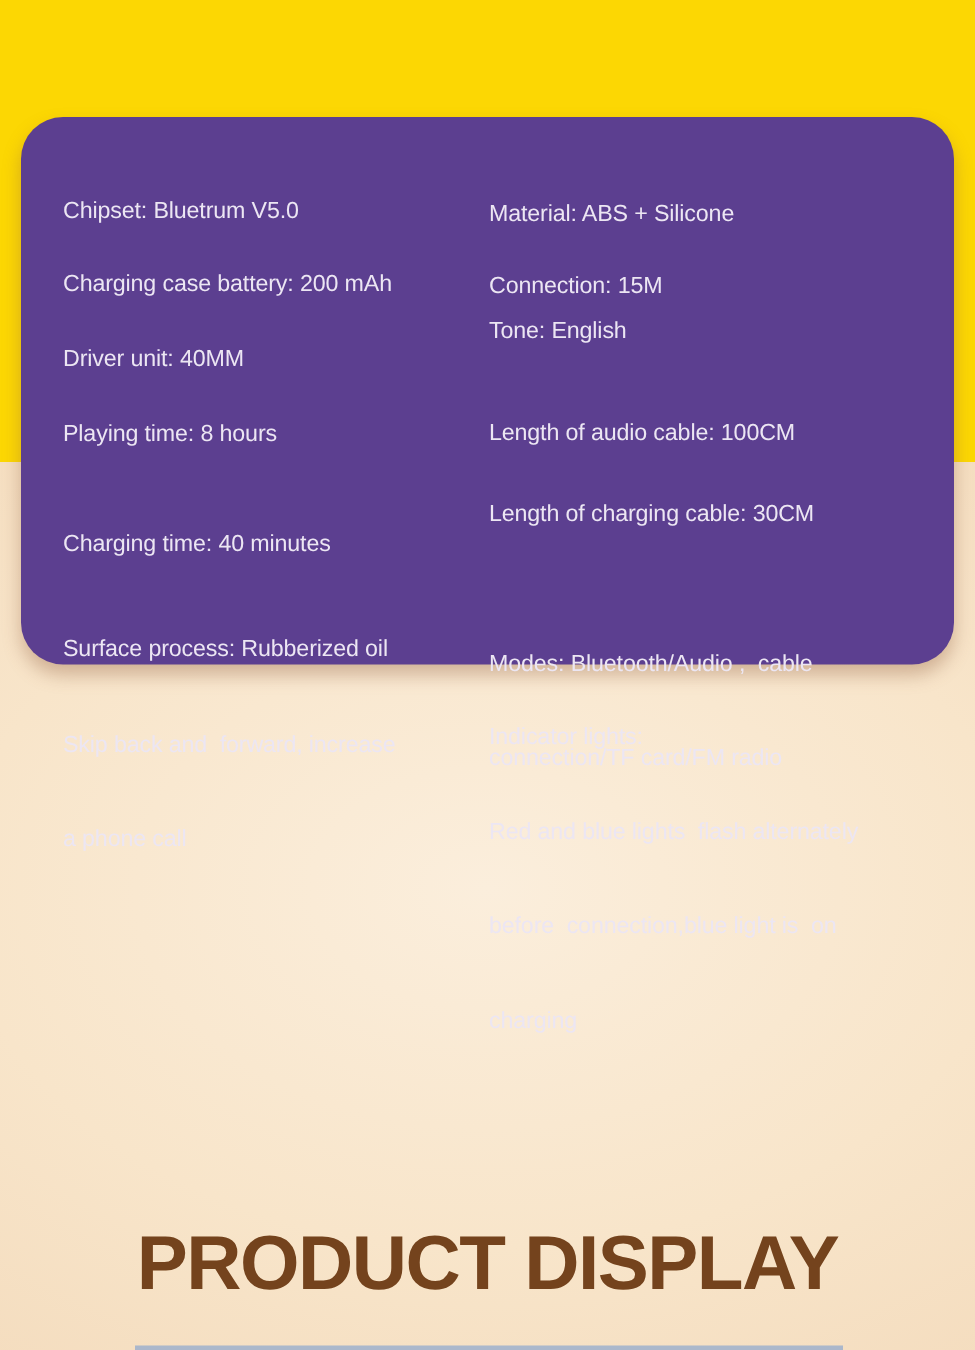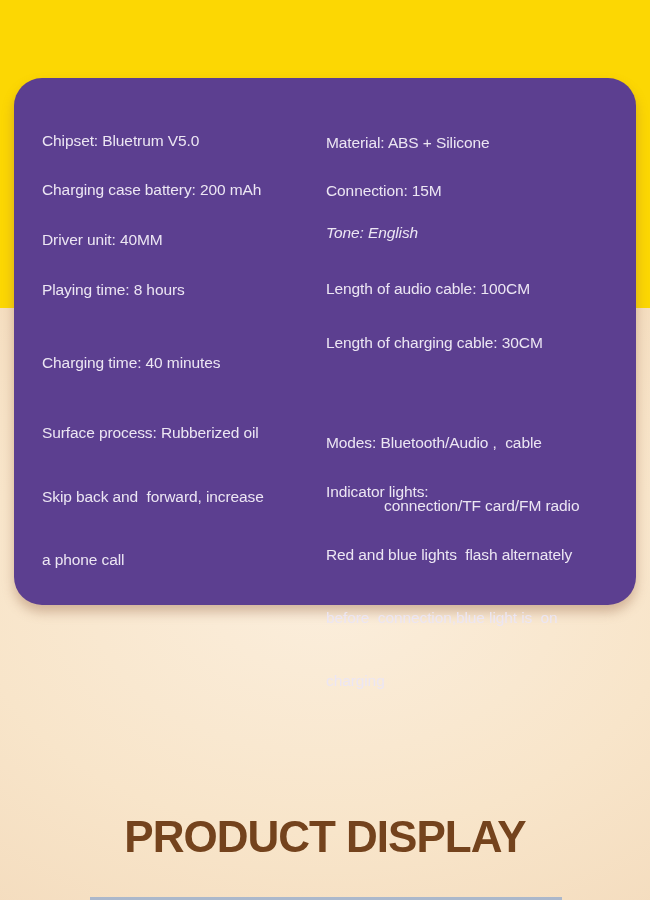--- a/index.html
+++ b/index.html
@@ -11,40 +11,40 @@
   }
   *{margin:0;padding:0;box-sizing:border-box;}
   html,body{width:650px;height:900px;overflow:hidden;}
   body{font-family:"Liberation Sans","DejaVu Sans",sans-serif;background:#fff;}
   .page{position:relative;width:650px;height:900px;overflow:hidden;}
 
   .top-band{position:absolute;left:0;top:0;width:650px;height:308px;background:var(--top-band,#FCD703);}
   .bottom-band{position:absolute;left:0;top:308px;width:650px;height:592px;
     background:radial-gradient(ellipse 120% 90% at 50% 48%, #FBEEDC 0%, #F8E5CA 45%, #F3DABB 82%, #F2D5BB 100%);}
 
-  .spec-card{position:absolute;left:14px;top:78px;width:622px;height:527px;
+  .spec-card{position:absolute;left:14px;top:78px;width:622px;height:365px;
     background:var(--card,#5C3F90);border-radius:28px;
     box-shadow:0 7px 12px rgba(150,100,70,0.40);}
 
   .spec{position:absolute;color:var(--card-text,#ECE6F3);
     font-size:15.5px;line-height:21px;letter-spacing:-0.1px;white-space:pre;}
   .col-left .spec{left:28px;}
   .col-right .spec{left:312px;}
 
   
   .l1{top:52px;}  .l2{top:101px;} .l3{top:151px;} .l4{top:201px;}
   .l5{top:274px;} .l6{top:314px;margin-top:30px;} .l7{top:366px;}
   
-  .r1{top:54px;}  .r2{top:102px;} .r3{top:144px;font-style:italic;} .r4{top:200px;}
+  .r1{top:54px;}  .r2{top:102px;} .r3{top:132px;} .r4{top:200px;}
   .r5{top:254px;} .r6{top:312px;} .r7{top:361px;}
 
-  .indent{margin-left:58px;}
+  .indent{}
 
   .footer-title{position:absolute;left:0;top:812px;width:650px;text-align:center;
-    color:var(--footer-title,#74431D);font-size:44px;font-weight:700;letter-spacing:-1px;}
+    color:var(--footer-title,#74431D);font-size:51px;font-weight:700;letter-spacing:-1px;}
 
   .bottom-strip{position:absolute;left:90px;bottom:0;width:472px;height:3px;
     background:var(--bottom-strip,#9EB0CC);opacity:.85;}
 </style>
 </head>
 <body>
 
 <div class="page">
 
   <div class="top-band"></div>

